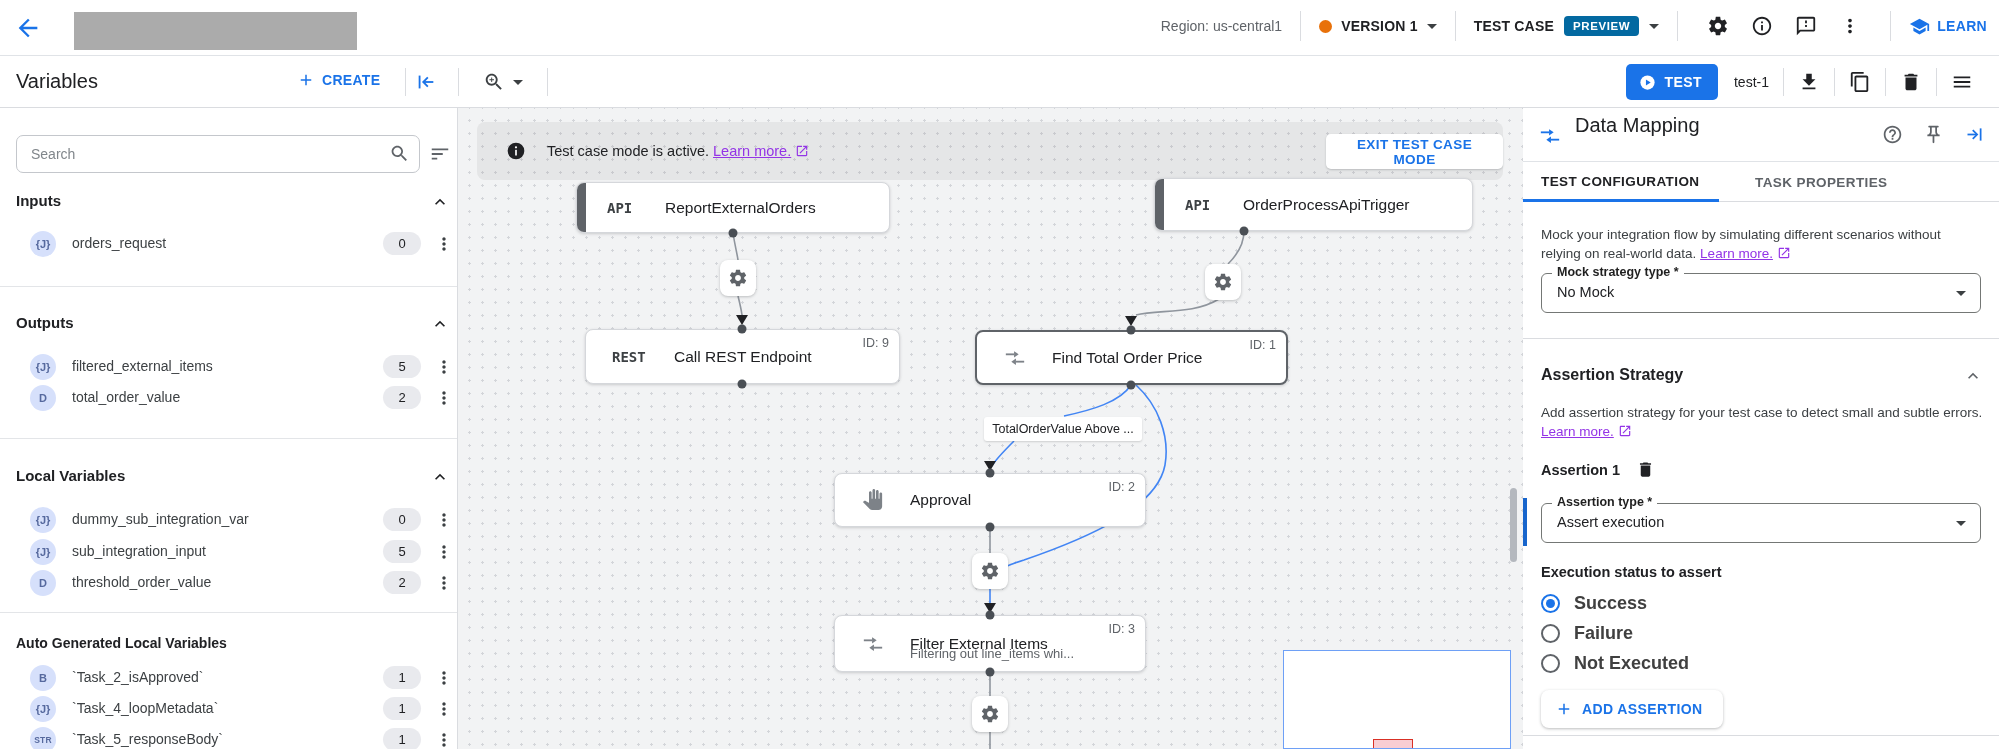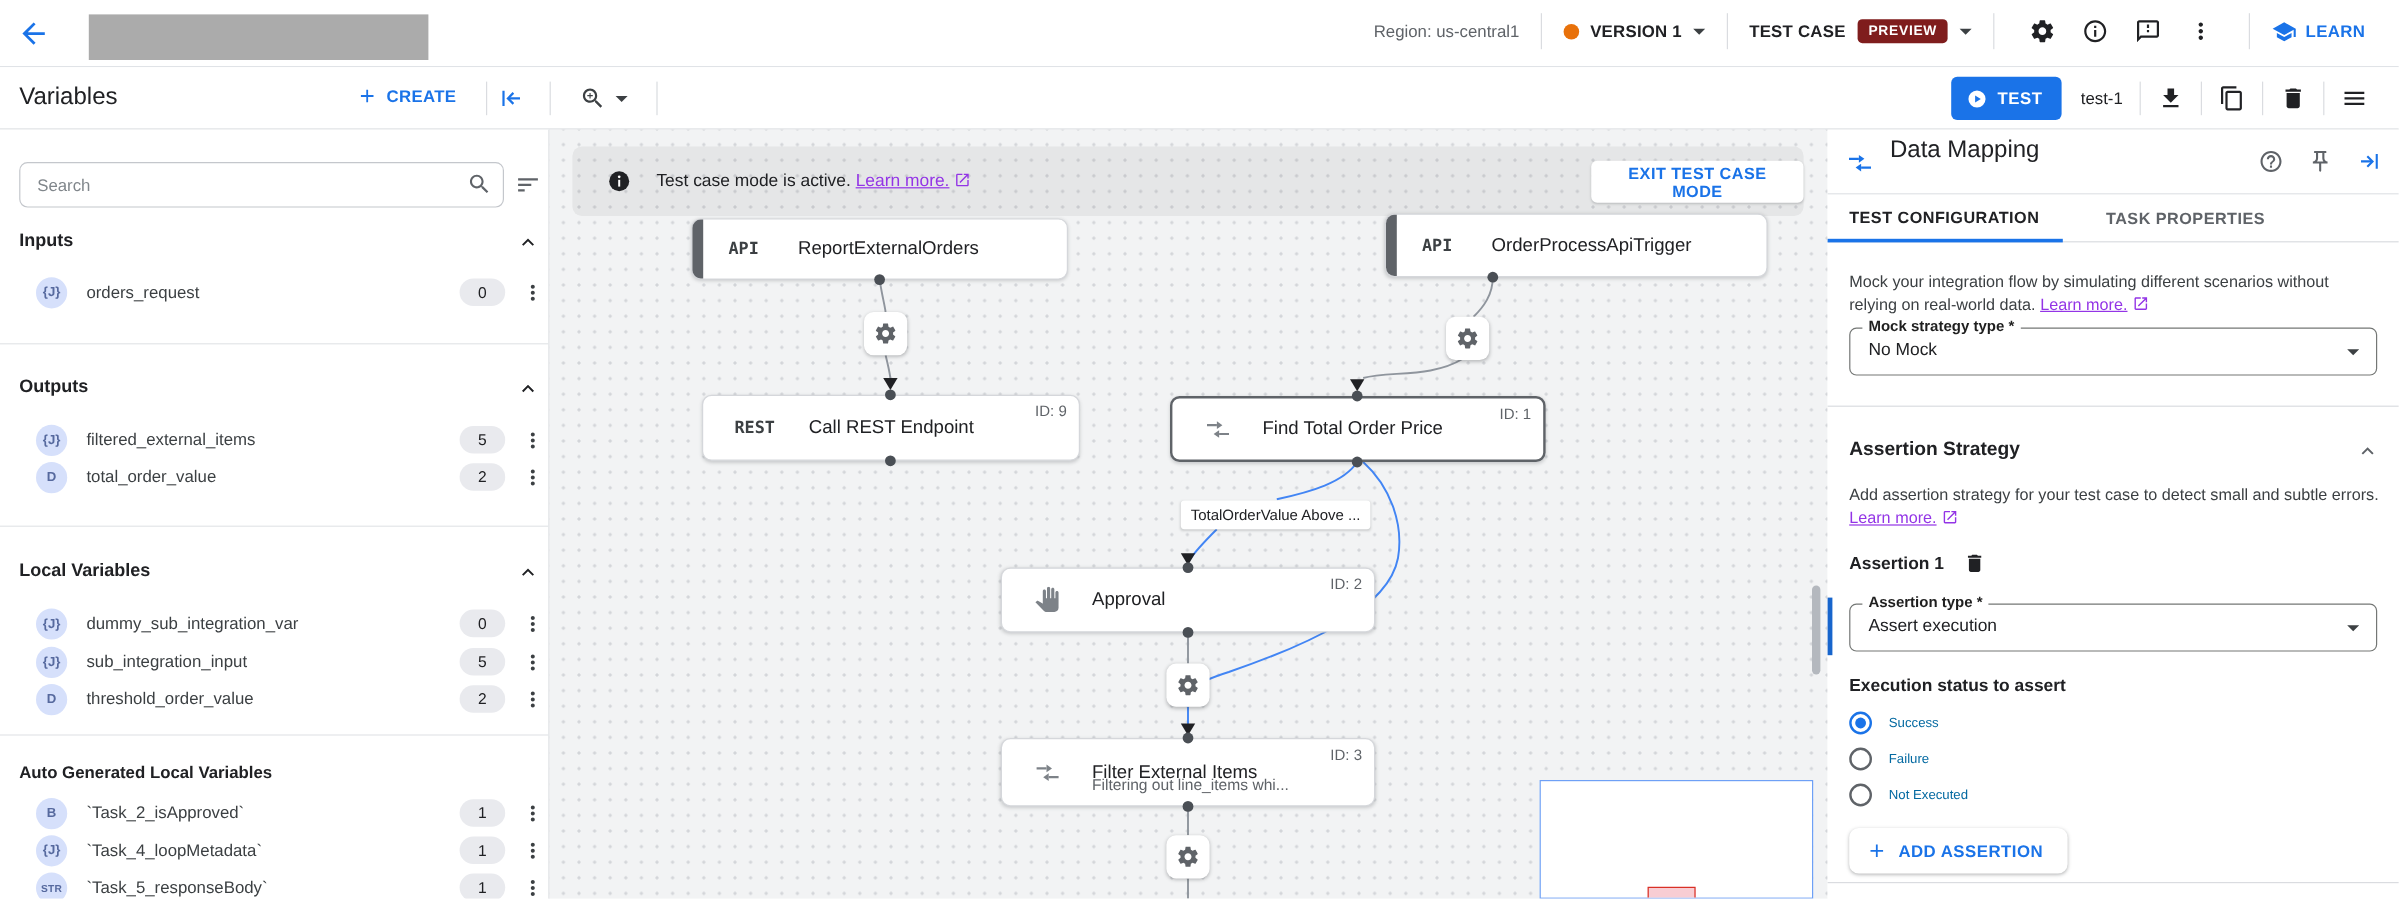--- a/index.html
+++ b/index.html
@@ -6,21 +6,21 @@
   html,body { width:1999px; height:749px; overflow:hidden; background:#fff;
     font-family:"Liberation Sans", sans-serif; color:#202124; }
   .app { position:relative; width:1999px; height:749px; }
   svg { display:block; }
 
   
   .header { position:absolute; left:0; top:0; width:1999px; height:56px;
     background:#fff; border-bottom:1px solid #e0e3e7; display:flex; align-items:center; }
   .back-btn { position:absolute; left:14px; top:14px; width:28px; height:28px; cursor:pointer; }
   .redacted { position:absolute; left:74px; top:12px; width:283px; height:38px; background:#ababab; }
-  .header-right { position:absolute; right:0; top:0; height:52px; display:flex; align-items:center; padding-right:28px; }
+  .header-right { position:absolute; right:0; top:0; height:52px; display:flex; align-items:center; padding-right:12px; }
   .hr-sep { width:1px; height:30px; background:#dadce0; margin:0 18px; }
   .region { font-size:14px; color:#5f6368; }
   .version { display:flex; align-items:center; gap:9px; font-size:14px; font-weight:bold; letter-spacing:.2px; cursor:pointer; }
   .dot-orange { width:13px; height:13px; border-radius:50%; }
   .caret { width:0; height:0; border-left:5px solid transparent; border-right:5px solid transparent; border-top:5.5px solid #3c4043; display:inline-block; }
   .testcase { display:flex; align-items:center; gap:10px; font-size:14px; font-weight:bold; letter-spacing:.2px; cursor:pointer; }
   .preview-badge { color:#fff; font-size:11.5px; font-weight:bold; letter-spacing:.6px;
     padding:4px 9px; border-radius:4px; }
   .hicon { width:22px; height:22px; margin:0 11px; cursor:pointer; }
   .learn { display:flex; align-items:center; gap:7px; font-size:14px; font-weight:bold; color:#1a73e8; letter-spacing:.3px; cursor:pointer; }
@@ -133,21 +133,21 @@
   .sec-chev-right { position:absolute; right:16px; width:20px; height:20px; cursor:pointer; }
   .assert-row { position:absolute; left:18px; display:flex; align-items:center; gap:16px; }
   .assert-title { font-size:14.5px; font-weight:bold; color:#202124; }
   .del-icon { width:19px; height:19px; cursor:pointer; }
   .bold-label { position:absolute; left:18px; font-size:14.5px; font-weight:bold; color:#202124; }
   .radio-row { position:absolute; left:18px; display:flex; align-items:center; gap:14px; cursor:pointer; }
   .radio { width:19px; height:19px; border-radius:50%; border:2px solid #5f6368; position:relative; }
   .radio.checked { border-color:#1a73e8; }
   .radio.checked::after { content:""; position:absolute; left:3px; top:3px; width:9px; height:9px;
     border-radius:50%; background:#1a73e8; }
-  .radio-label { font-size:11px; color:#0369a1; }
+  .radio-label { font-size:18px; color:#404040;font-weight:bold; }
   .add-btn { position:absolute; left:18px; display:flex; align-items:center; gap:9px; background:#fff;
     border:none; border-radius:8px; height:38px; padding:0 20px 0 14px; color:#1a73e8;
     font-size:14px; font-weight:bold; letter-spacing:.4px; cursor:pointer;
     box-shadow:0 1px 3px rgba(60,64,67,.35); font-family:inherit; }
 </style>
 </head>
 <body>
 
 <div class="app">
 
@@ -162,21 +162,21 @@
       <span class="region">Region: us-central1</span>
       <span class="hr-sep"></span>
       <span class="version">
         <span class="dot-orange" style="background:#e8710a"></span>
         <span>VERSION 1</span>
         <span class="caret"></span>
       </span>
       <span class="hr-sep"></span>
       <span class="testcase">
         <span>TEST CASE</span>
-        <span class="preview-badge" style="background:#7f1d1d">PREVIEW</span>
+        <span class="preview-badge" style="background:#0369a1">PREVIEW</span>
         <span class="caret"></span>
       </span>
       <span class="hr-sep"></span>
       <span class="hicon">
         <svg viewBox="0 0 24 24" width="22" height="22">
             <path fill="#202124" d="M19.43 12.98c.04-.32.07-.64.07-.98s-.03-.66-.07-.98l2.11-1.65c.19-.15.24-.42.12-.64l-2-3.46c-.12-.22-.39-.3-.61-.22l-2.49 1c-.52-.4-1.08-.73-1.69-.98l-.38-2.65C14.46 2.18 14.25 2 14 2h-4c-.25 0-.46.18-.49.42l-.38 2.65c-.61.25-1.17.59-1.69.98l-2.49-1c-.23-.09-.49 0-.61.22l-2 3.46c-.13.22-.07.49.12.64l2.11 1.65c-.04.32-.07.65-.07.98s.03.66.07.98l-2.11 1.65c-.19.15-.24.42-.12.64l2 3.46c.12.22.39.3.61.22l2.49-1c.52.4 1.08.73 1.69.98l.38 2.65c.03.24.24.42.49.42h4c.25 0 .46-.18.49-.42l.38-2.65c.61-.25 1.17-.59 1.69-.98l2.49 1c.23.09.49 0 .61-.22l2-3.46c.12-.22.07-.49-.12-.64l-2.11-1.65zM12 15.5c-1.93 0-3.5-1.57-3.5-3.5s1.57-3.5 3.5-3.5 3.5 1.57 3.5 3.5-1.57 3.5-3.5 3.5z"></path>
           </svg>
       </span>
       <span class="hicon">
         <svg viewBox="0 0 24 24" width="22" height="22">

